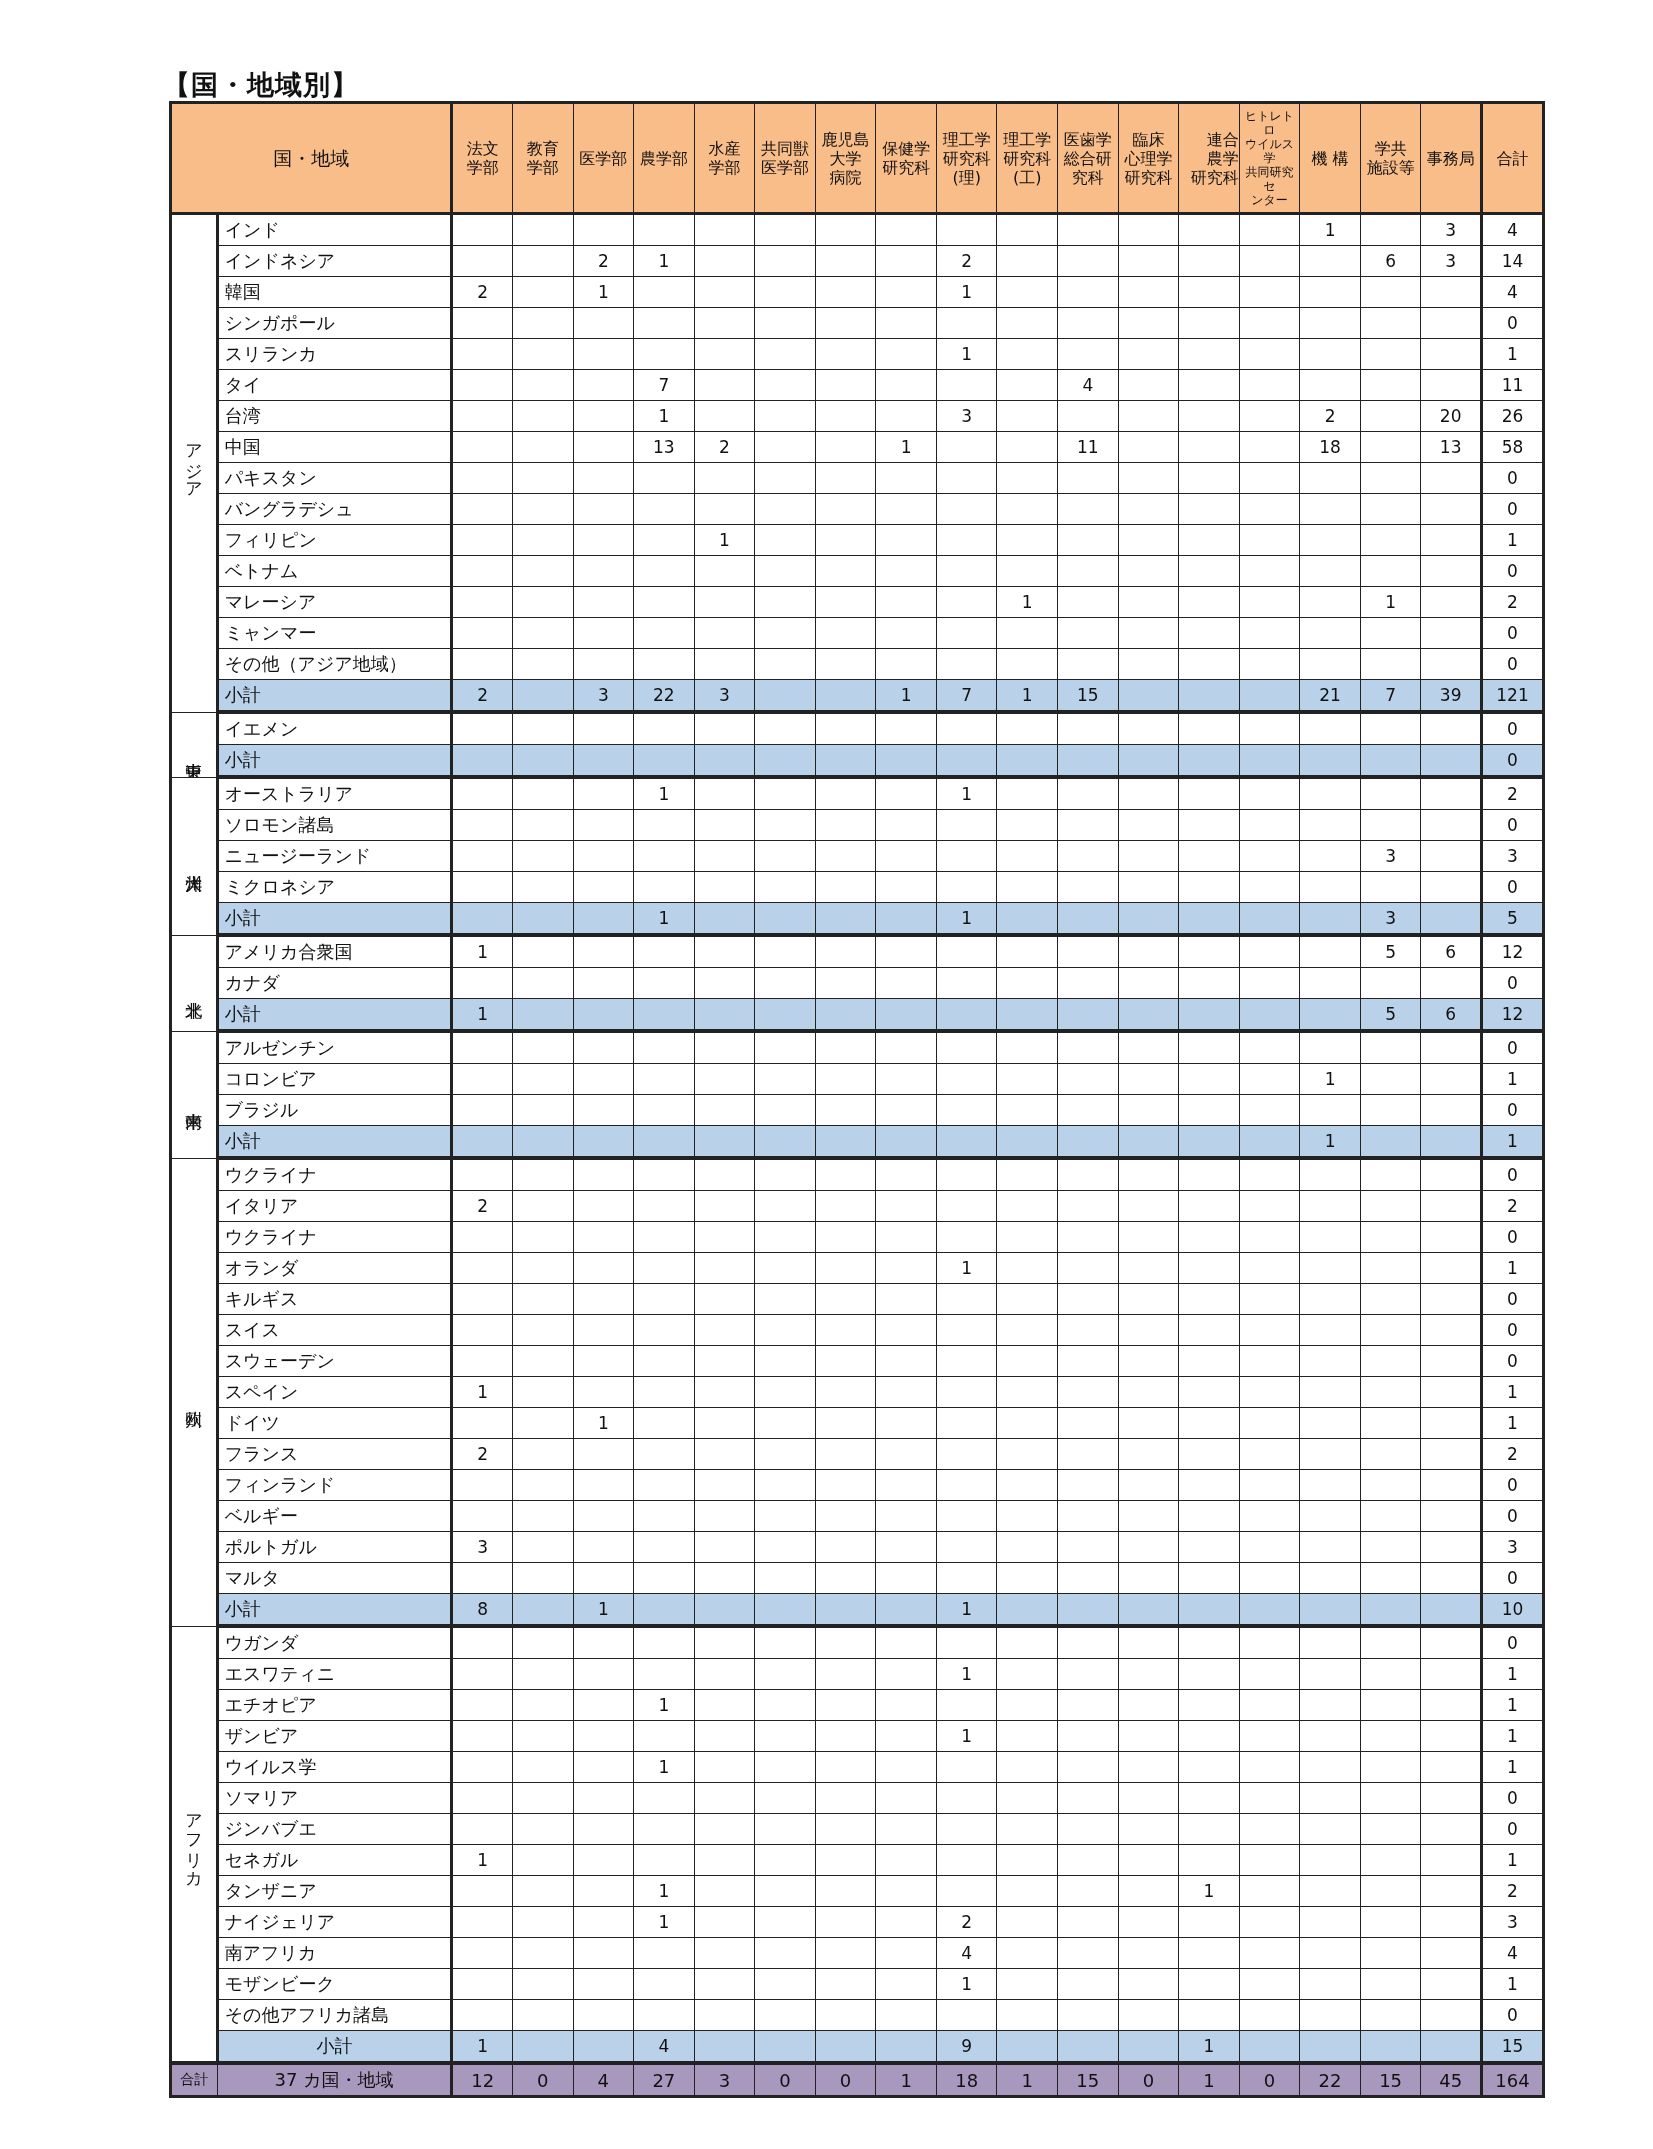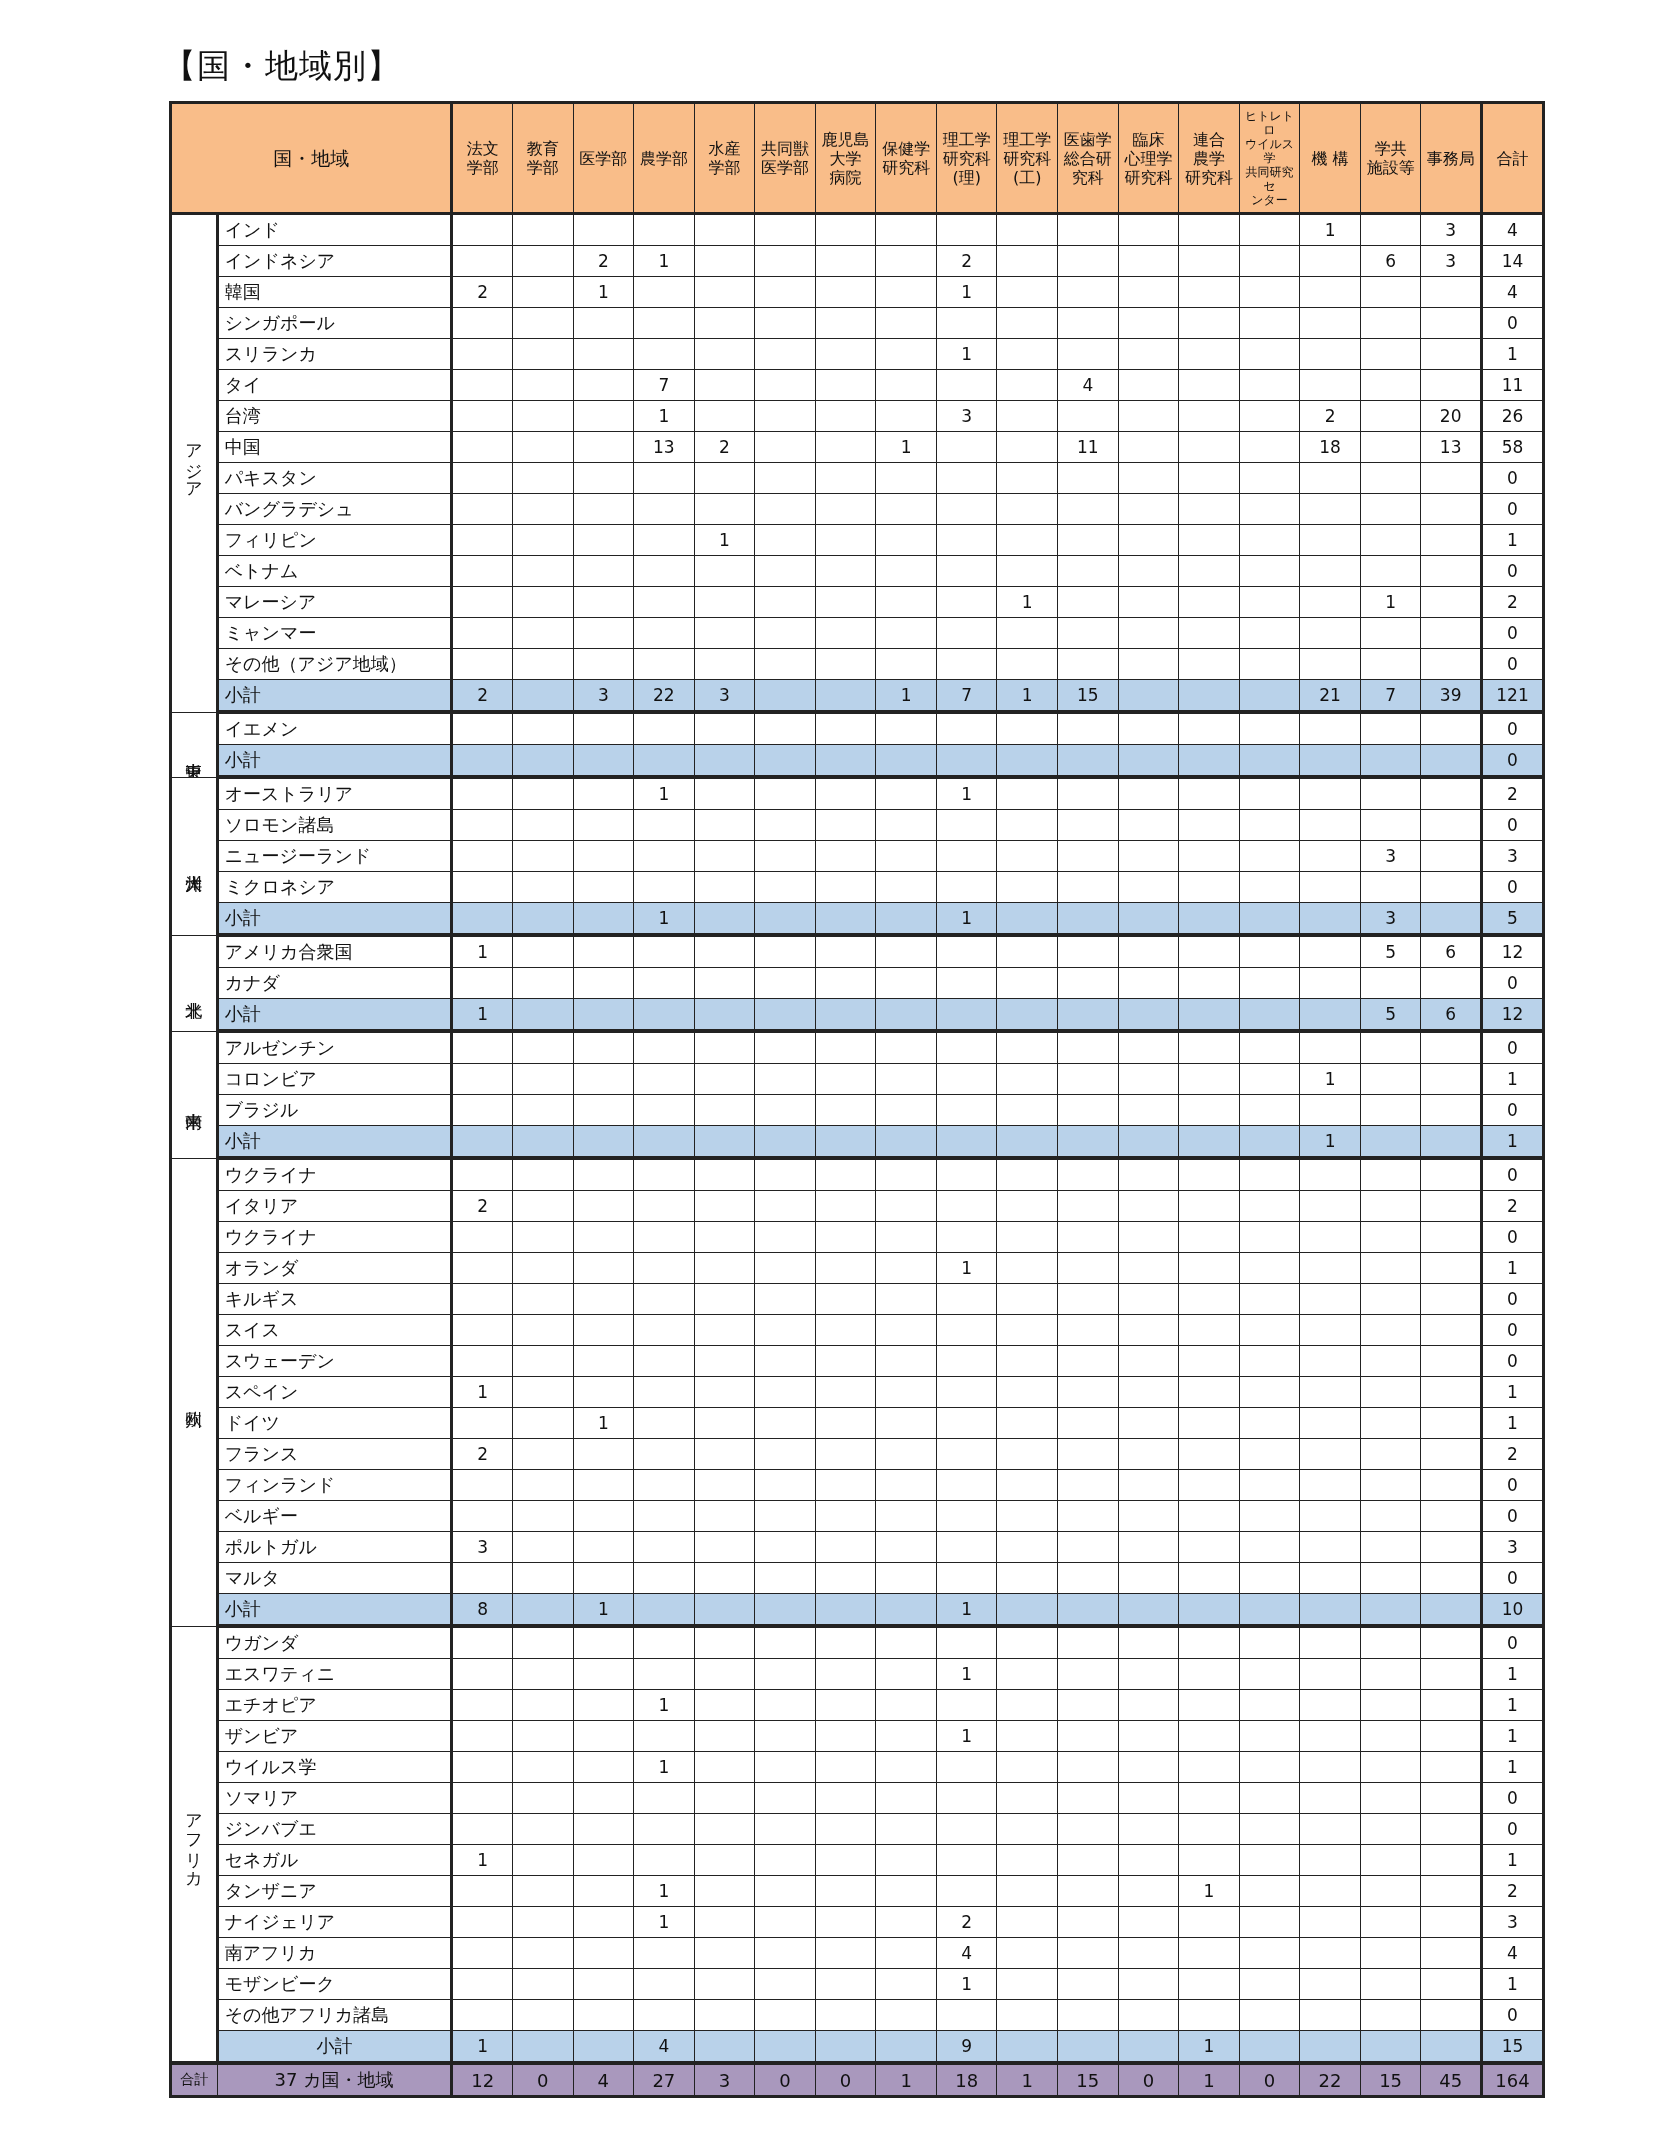--- a/index.html
+++ b/index.html
@@ -1,17 +1,17 @@
 <!DOCTYPE html>
 <html><head>
 <meta charset="utf-8">
 <style>
   html, body { margin: 0; padding: 0; background: #ffffff; }
   body { width: 1653px; height: 2149px; position: relative; font-family: "DejaVu Sans", sans-serif; color: #111; }
-  .page-title { position: absolute; left: 163px; top: 44px; font-size: 33px; font-weight: normal; letter-spacing: 1px; }
+  .page-title { position: absolute; left: 163px; top: 67px; font-size: 27px; font-weight: bold; letter-spacing: 1px; }
   table.stats { position: absolute; left: 169px; top: 101px; border-collapse: collapse; table-layout: fixed; width: 1376px; }
   table.stats td, table.stats th { border: 1px solid #222; padding: 0; text-align: center; vertical-align: middle; font-size: 17px; overflow: hidden; white-space: nowrap; }
   table.stats thead th { background: #f9bd89; height: 108px; font-weight: normal; font-size: 16px; line-height: 19px; white-space: normal; border-bottom: 3px solid #222; }
   table.stats thead th.hdr-small { font-size: 12px; line-height: 14px; }
   table.stats thead th.hdr-main { font-size: 19px; margin-top: 24px; }
   table.stats tbody td { height: 30px; }
   td.country { text-align: left !important; padding-left: 6px !important; font-size: 18px !important; }
   td.region { font-size: 18px; line-height: 21px; white-space: normal !important; background: #fff; border-right: 3px solid #222 !important; }
   td.region span { display: inline-block; writing-mode: vertical-rl; text-orientation: upright; letter-spacing: 0px; }
   tr.subtotal td { background: #b9d2ea; }
@@ -74,21 +74,21 @@
 (理)</th>
         <th style="white-space: pre-line;">理工学
 研究科
 (工)</th>
         <th style="white-space: pre-line;">医歯学
 総合研
 究科</th>
         <th style="white-space: pre-line;">臨床
 心理学
 研究科</th>
-        <th style="white-space: pre-line;">連合
+        <th style="white-space: pre-line; text-align: right;">連合
 農学
 研究科</th>
         <th class="hdr-small" style="white-space: pre-line;">ヒトレトロ
 ウイルス学
 共同研究セ
 ンター</th>
         <th style="white-space: pre-line;">機 構</th>
         <th style="white-space: pre-line;">学共
 施設等</th>
         <th style="white-space: pre-line;">事務局</th>

